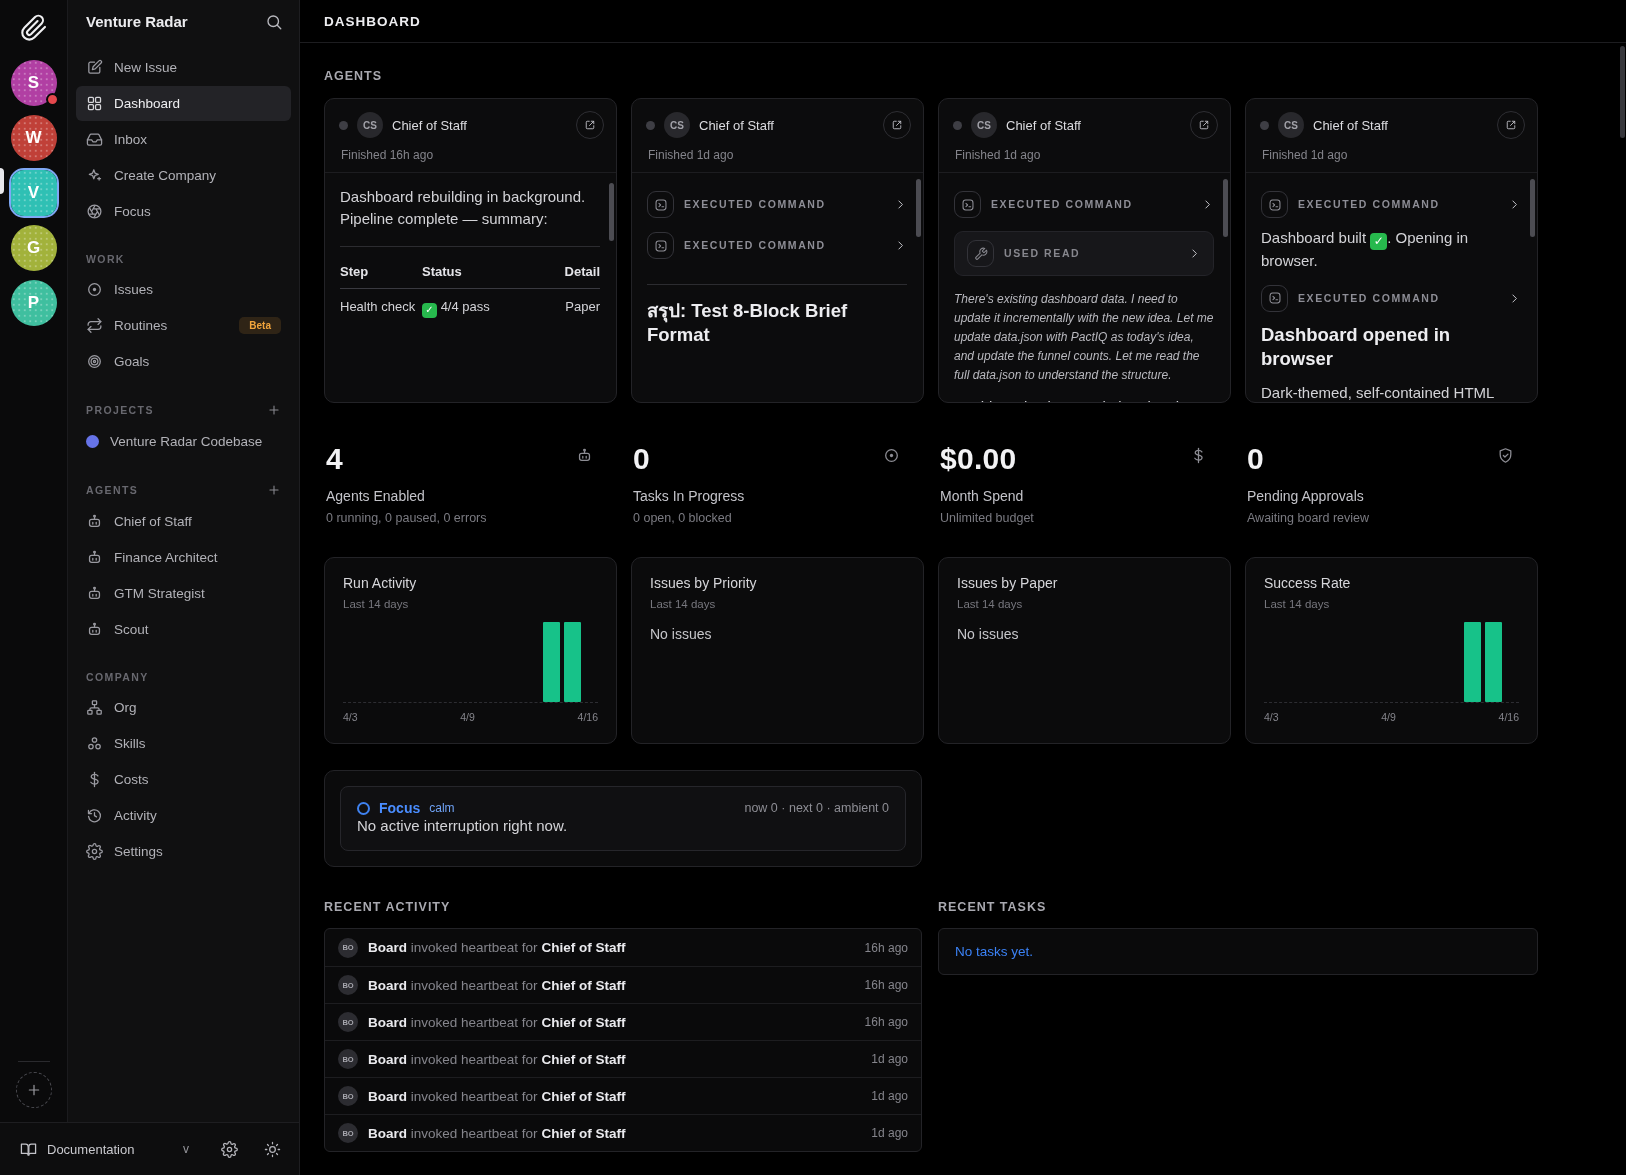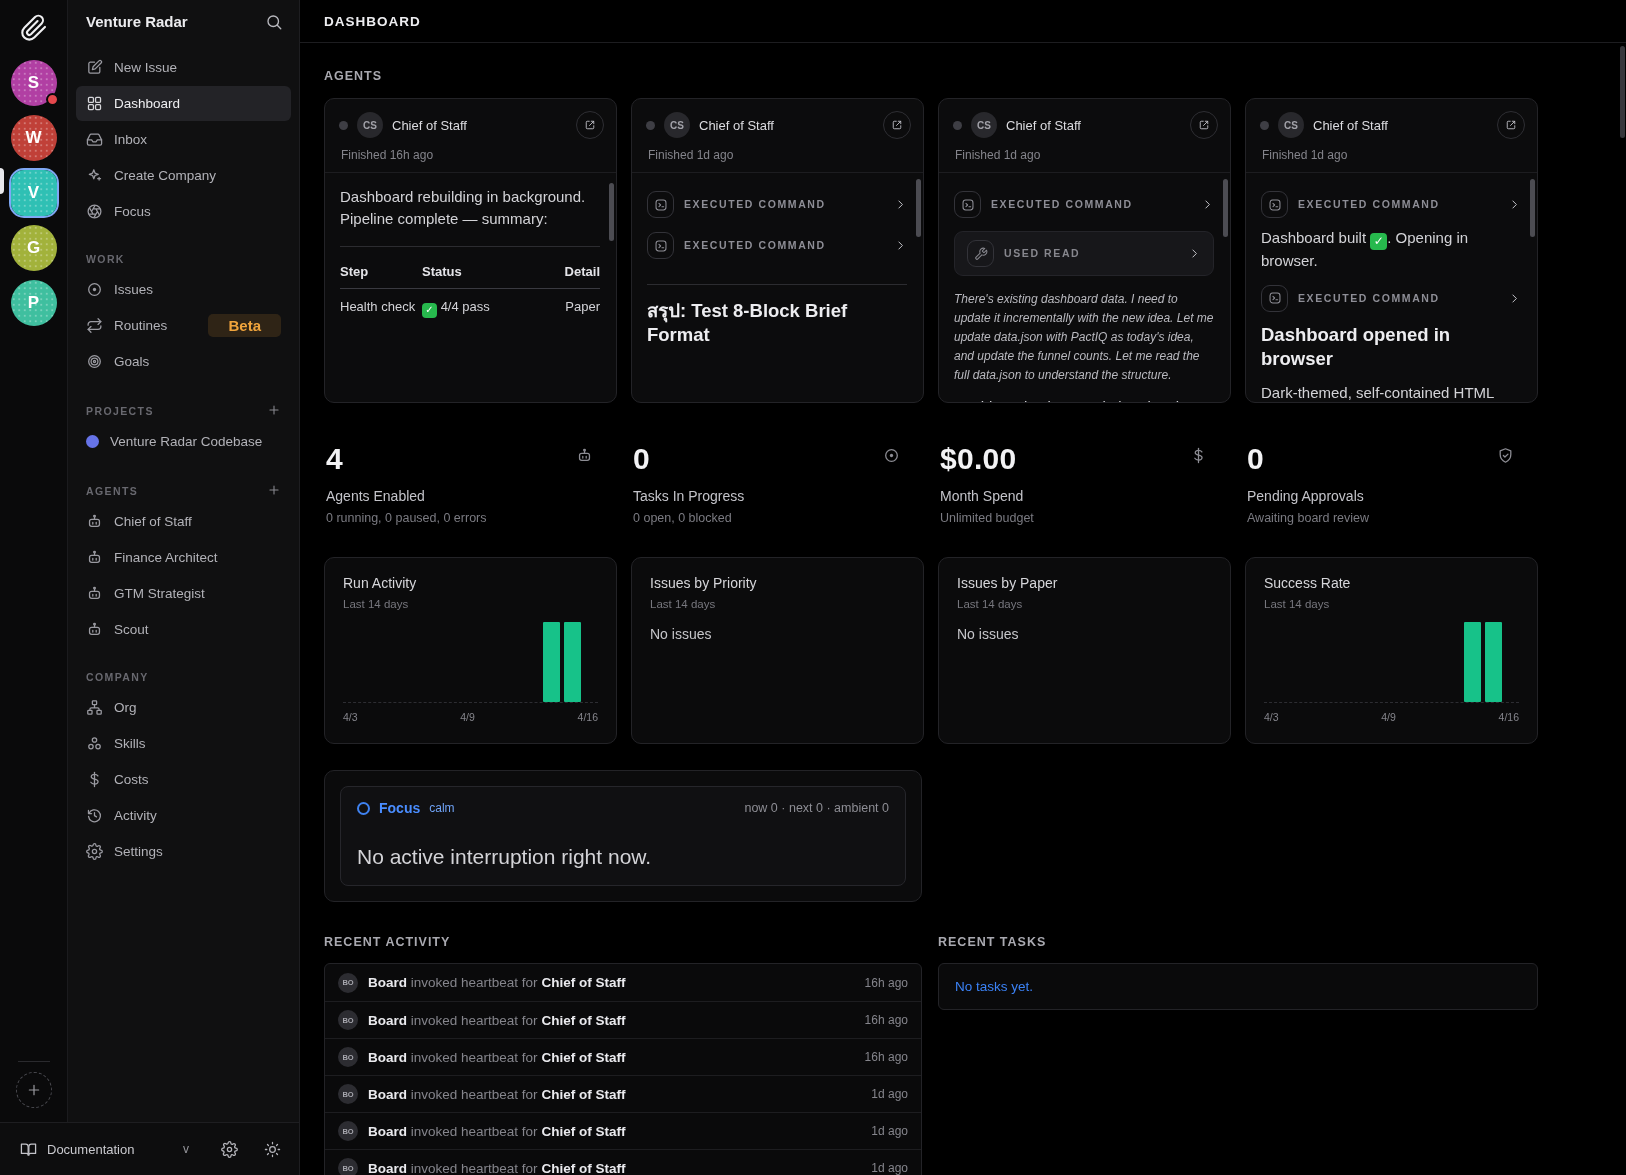--- a/index.html
+++ b/index.html
@@ -31,24 +31,24 @@
 
   .sidebar { flex:1; background:#101011; display:flex; flex-direction:column; overflow:hidden; }
   .sb-head { height:43px; display:flex; align-items:center; justify-content:space-between; padding:0 16px 0 18px; }
   .sb-title { font-size:15px; font-weight:bold; color:#ececef; }
   .sb-search { color:#b9b9bf; width:18px; height:18px; cursor:pointer; }
   .sb-scroll { flex:1; overflow:hidden; padding-top:6px; }
   .nav-item { display:flex; align-items:center; gap:11px; height:35px; margin:1px 8px; padding:0 10px; border-radius:6px; color:#b2b2b8; font-size:13.5px; cursor:pointer; }
   .nav-item .nico { width:17px; height:17px; color:#9a9aa1; flex:0 0 auto; }
   .nav-item.active { background:#232327; color:#eeeef1; }
   .nav-item.active .nico { color:#d6d6da; }
-  .sec-label { display:flex; align-items:flex-end; justify-content:space-between; margin:24px 18px 7px; font-size:10.5px; font-weight:bold; letter-spacing:1.4px; color:#68686f; }
+  .sec-label { display:flex; align-items:center; justify-content:space-between; margin:24px 18px 7px; font-size:10.5px; font-weight:bold; letter-spacing:1.4px; color:#68686f; }
   .sec-plus { width:14px; height:14px; color:#8a8a90; cursor:pointer; }
   .proj-dot { width:13px; height:13px; border-radius:50%; flex:0 0 auto; }
-  .badge-beta { margin-left:auto; font-size:15px; font-weight:bold; padding:3px 20px; border-radius:5px; background:rgba(240,164,60,.14); }
+  .badge-beta { margin-left:auto; font-size:10px; font-weight:bold; padding:3px 10px; border-radius:5px; background:rgba(240,164,60,.14); }
 
   .left-footer { height:53px; border-top:1px solid #1e1e21; display:flex; align-items:center; padding:0 18px 0 20px; gap:10px; background:#0d0d0e; }
   .doc-link { display:flex; align-items:center; gap:10px; color:#c9c9ce; font-size:13px; cursor:pointer; }
   .doc-link .nico { width:17px; height:17px; color:#c3c3c9; }
   .lf-spacer { flex:1; }
   .lf-v { color:#96969c; font-size:12px; cursor:pointer; padding:0 6px; }
   .lf-ic { width:17px; height:17px; color:#b4b4ba; cursor:pointer; margin-left:16px; }
 
   
   .main { flex:1; display:flex; flex-direction:column; background:#000; position:relative; min-width:0; }
@@ -107,21 +107,21 @@
   .ch-empty { margin-top:16px; font-size:14px; color:#c6c6ca; }
 
   
   .focus-outer { width:598px; margin-top:26px; background:#0b0b0c; border:1px solid #232327; border-radius:10px; padding:15px; }
   .focus-inner { border:1px solid #26262b; background:#101012; border-radius:8px; padding:13px 16px 16px; }
   .focus-head { display:flex; align-items:center; gap:9px; }
   .focus-ring { width:13px; height:13px; border-radius:50%; border:2px solid #3f82f0; flex:0 0 auto; }
   .focus-name { font-size:14px; font-weight:bold; }
   .focus-mode { font-size:12px; }
   .focus-counters { margin-left:auto; font-size:12.5px; color:#8d8d94; }
-  .focus-msg { margin-top:29px; font-size:21px; color:#d3d3d7; }
+  .focus-msg { margin-top:1px; font-size:15px; color:#d3d3d7; }
 
   
   .bottom { display:grid; grid-template-columns:598px 600px; gap:16px; margin-top:33px; width:1214px; }
   .list-box { margin-top:14px; border:1px solid #232327; border-radius:6px; overflow:hidden; background:#0a0a0b; }
   .act-row { display:flex; align-items:center; gap:10px; height:37px; padding:0 13px; border-top:1px solid #1d1d20; cursor:pointer; }
   .act-row:first-child { border-top:none; }
   .bo-av { width:20px; height:20px; border-radius:50%; background:#2c2c31; color:#a6a6ad; font-size:7.5px; font-weight:bold; display:flex; align-items:center; justify-content:center; flex:0 0 auto; }
   .act-text { font-size:13.5px; color:#85858c; white-space:nowrap; }
   .act-strong { color:#eaeaee; font-weight:600; }
   .act-time { margin-left:auto; font-size:12px; color:#85858c; }

